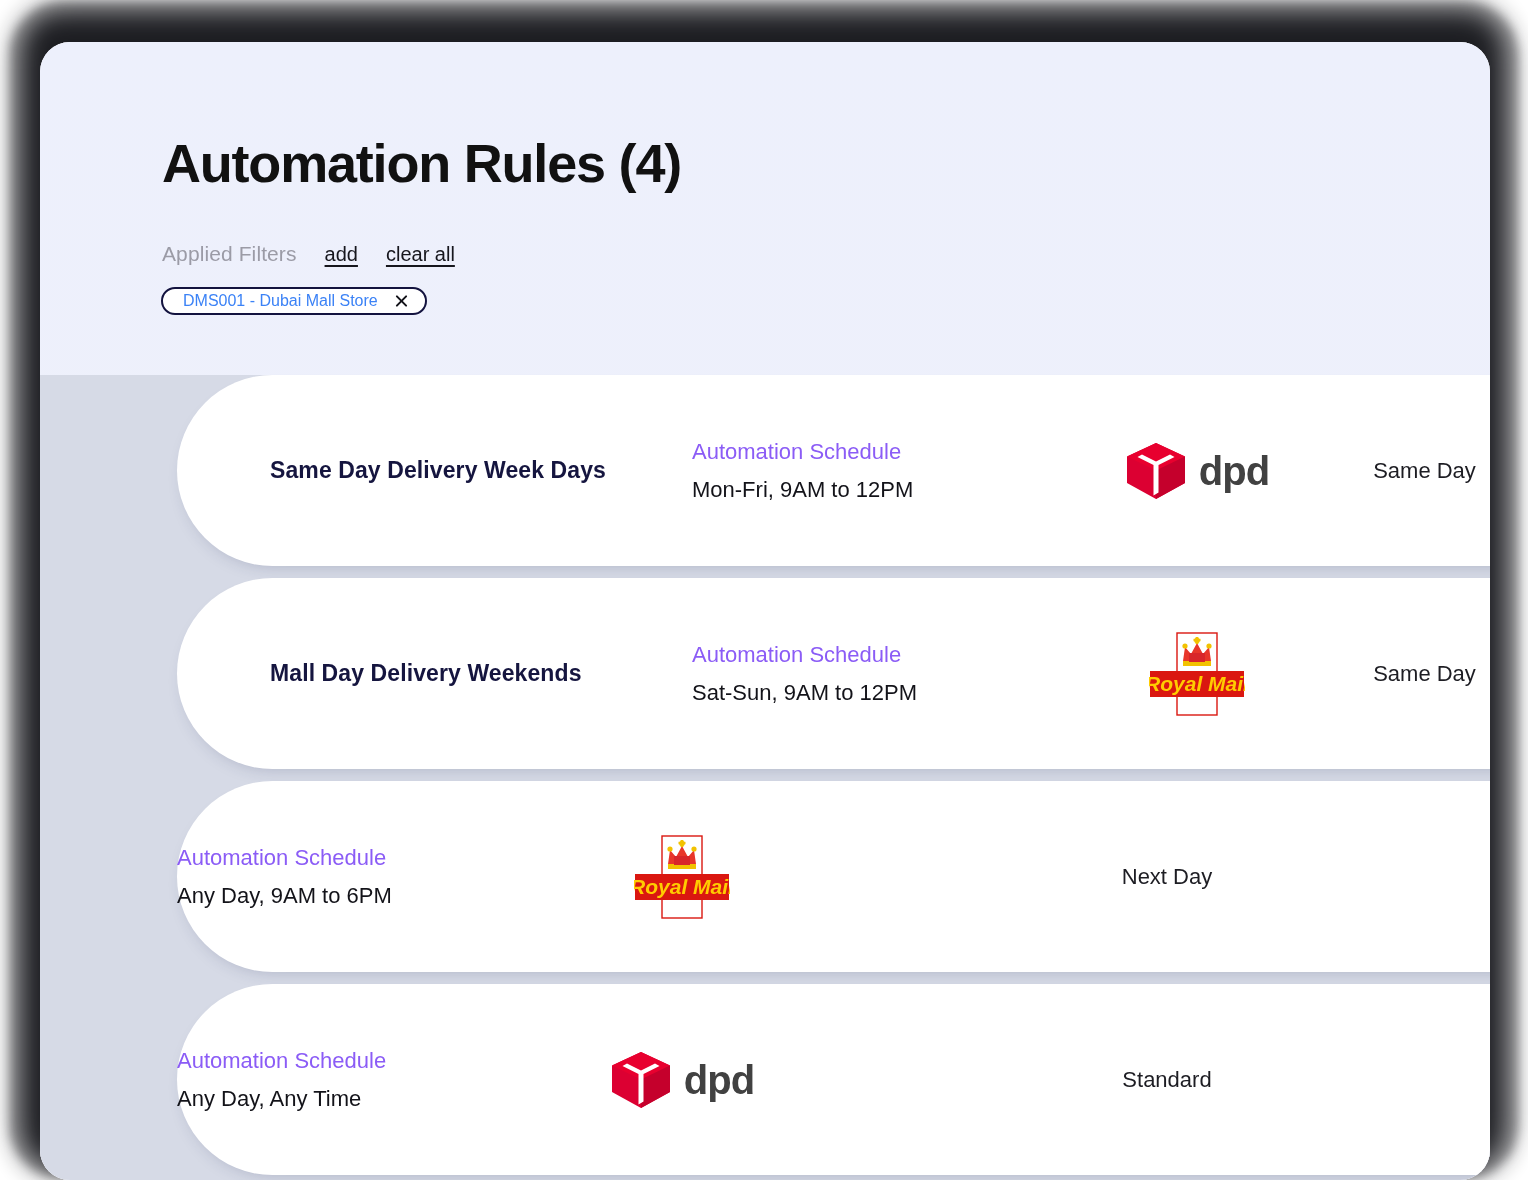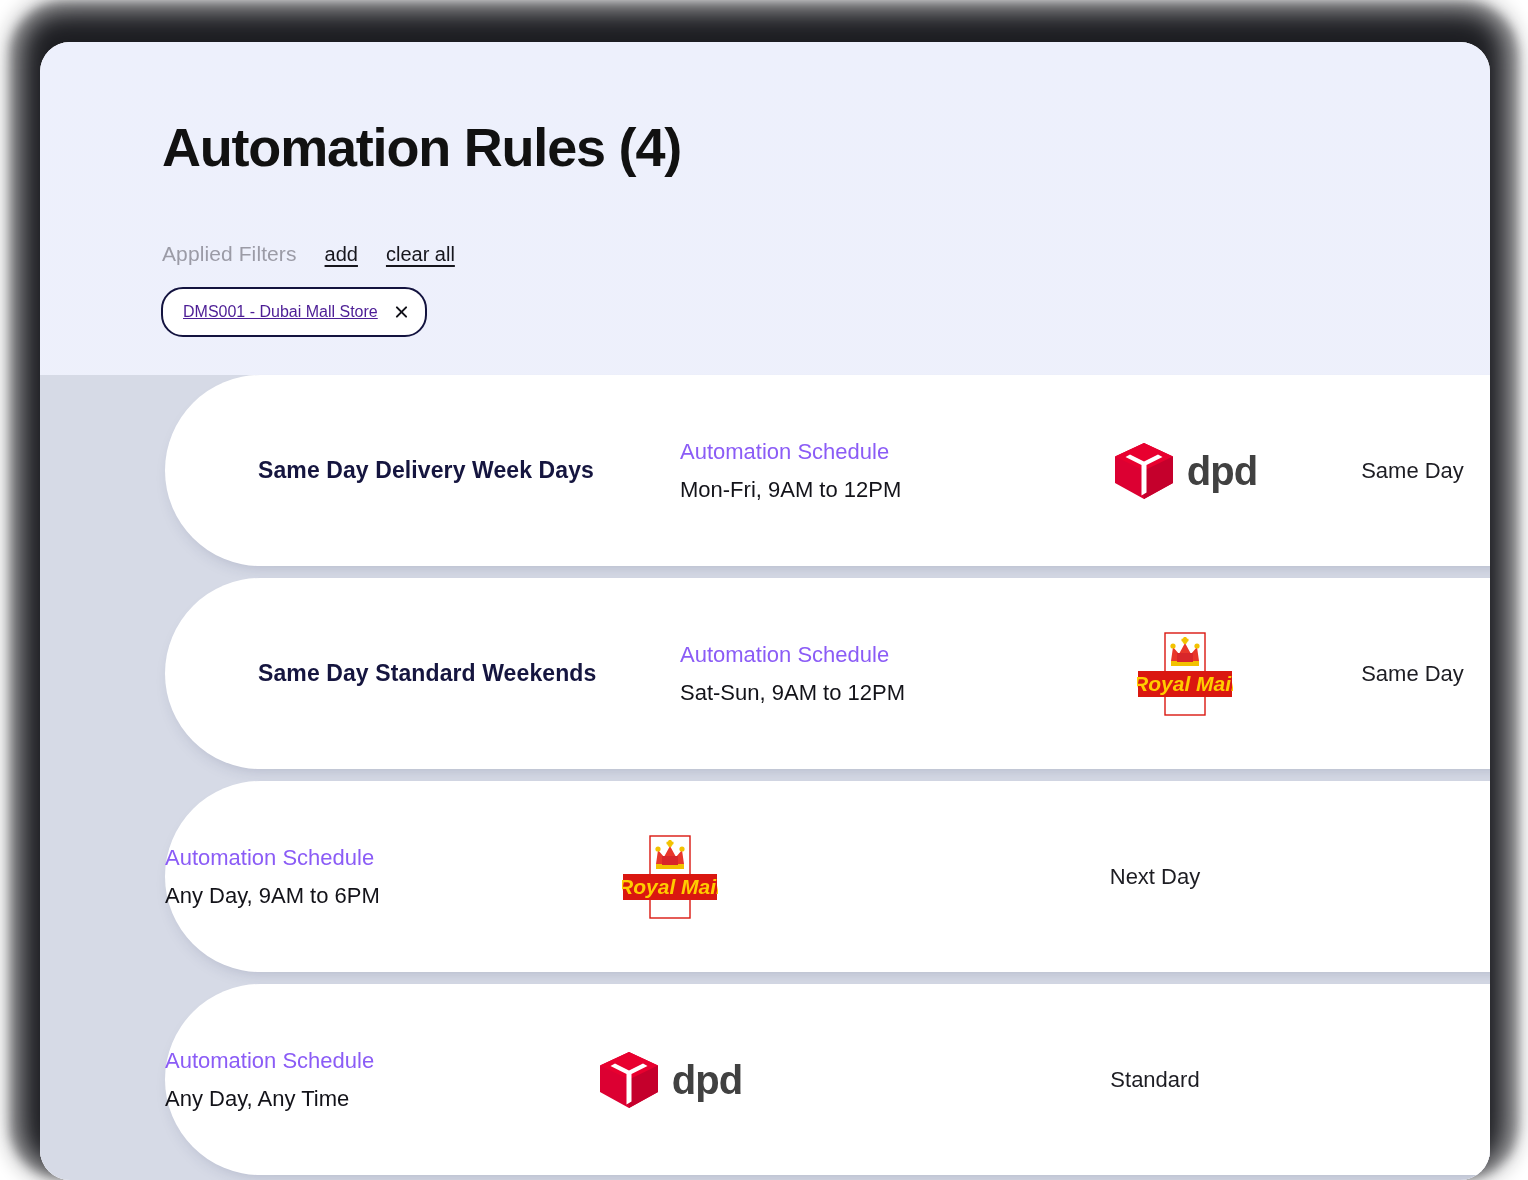--- a/index.html
+++ b/index.html
@@ -64,21 +64,21 @@
     height: 1138px;
     border-radius: 30px 30px 30px 30px;
     background: linear-gradient(180deg, #edf0fc 0%, #eef0fb 55%, #edeffa 100%);
     overflow: hidden;
   }
 
   
   .page-title {
     position: absolute;
     left: 122px;
-    top: 74px;
+    top: 90px;
     font-size: 54px;
     font-weight: 700;
     letter-spacing: -1.2px;
     color: #111111;
     white-space: nowrap;
   }
 
   .filters-bar {
     position: absolute;
     left: 122px;
@@ -104,30 +104,29 @@
     position: absolute;
     left: 121px;
     top: 245px;
     display: flex;
     gap: 12px;
   }
   .chip {
     display: inline-flex;
     align-items: center;
     gap: 16px;
-    height: 50px;
+    height: 28px;
     padding: 0 16px 0 20px;
     border: 2px solid #13133f;
     border-radius: 22px;
     background: #ffffff;
     font-size: 16px;
-    color: #4c1d95;
+    color: #3b82f6;
     white-space: nowrap;
     cursor: pointer;
-    text-decoration: underline;
   }
   .chip-close {
     position: relative;
     width: 15px;
     height: 15px;
     flex: none;
     cursor: pointer;
   }
   .chip-close::before, .chip-close::after {
     content: "";
@@ -141,20 +140,21 @@
   .chip-close::after  { transform: rotate(-45deg); }
 
   
   .rows {
     position: absolute;
     left: 0;
     top: 333px;
     width: 1450px;
     bottom: 0;
     background: #d6dae6;
+    padding-left: 12px;
   }
   .row {
     position: relative;
     height: 191px;
     margin-bottom: 12px;
     margin-left: 125px;
     width: 1400px;
     background: #ffffff;
     border-radius: 96px 0 0 96px;
     box-shadow: 0 8px 18px -10px rgba(40,48,90,0.28);
@@ -256,21 +256,21 @@
               <path d="M31 28.5 L60 14.5 L60 41 L31 57 Z" fill="#c5002c"></path>
               <path d="M17 12.5 L31 19.5 L45 12.5 L49.5 15 L33.5 23 L33.5 50.5 L28.5 53.5 L28.5 23 L12.5 15 Z" fill="#ffffff"></path>
             </svg>
             <span class="word">dpd</span>
           </div>
         </div>
         <div class="col-service">Same Day</div>
       </div>
 
       <div class="row">
-        <div class="col-name">Same Day Standard Weekends</div>
+        <div class="col-name">Mall Day Delivery Weekends</div>
         <div class="col-schedule">
           <div class="sched-title">Automation Schedule</div>
           <div class="sched-value">Sat-Sun, 9AM to 12PM</div>
         </div>
         <div class="col-carrier">
           <svg class="logo-rm" viewBox="0 0 96 86">
             <rect x="28" y="2" width="40" height="82" fill="#ffffff" stroke="#da1710" stroke-width="1.4"></rect>
             <g>
               <path d="M34 30 L36 16 L42 23 L48 12 L54 23 L60 16 L62 30 Z" fill="#e8362a"></path>
               <path d="M34 30 L62 30 L62 35 L34 35 Z" fill="#f2c200"></path>

